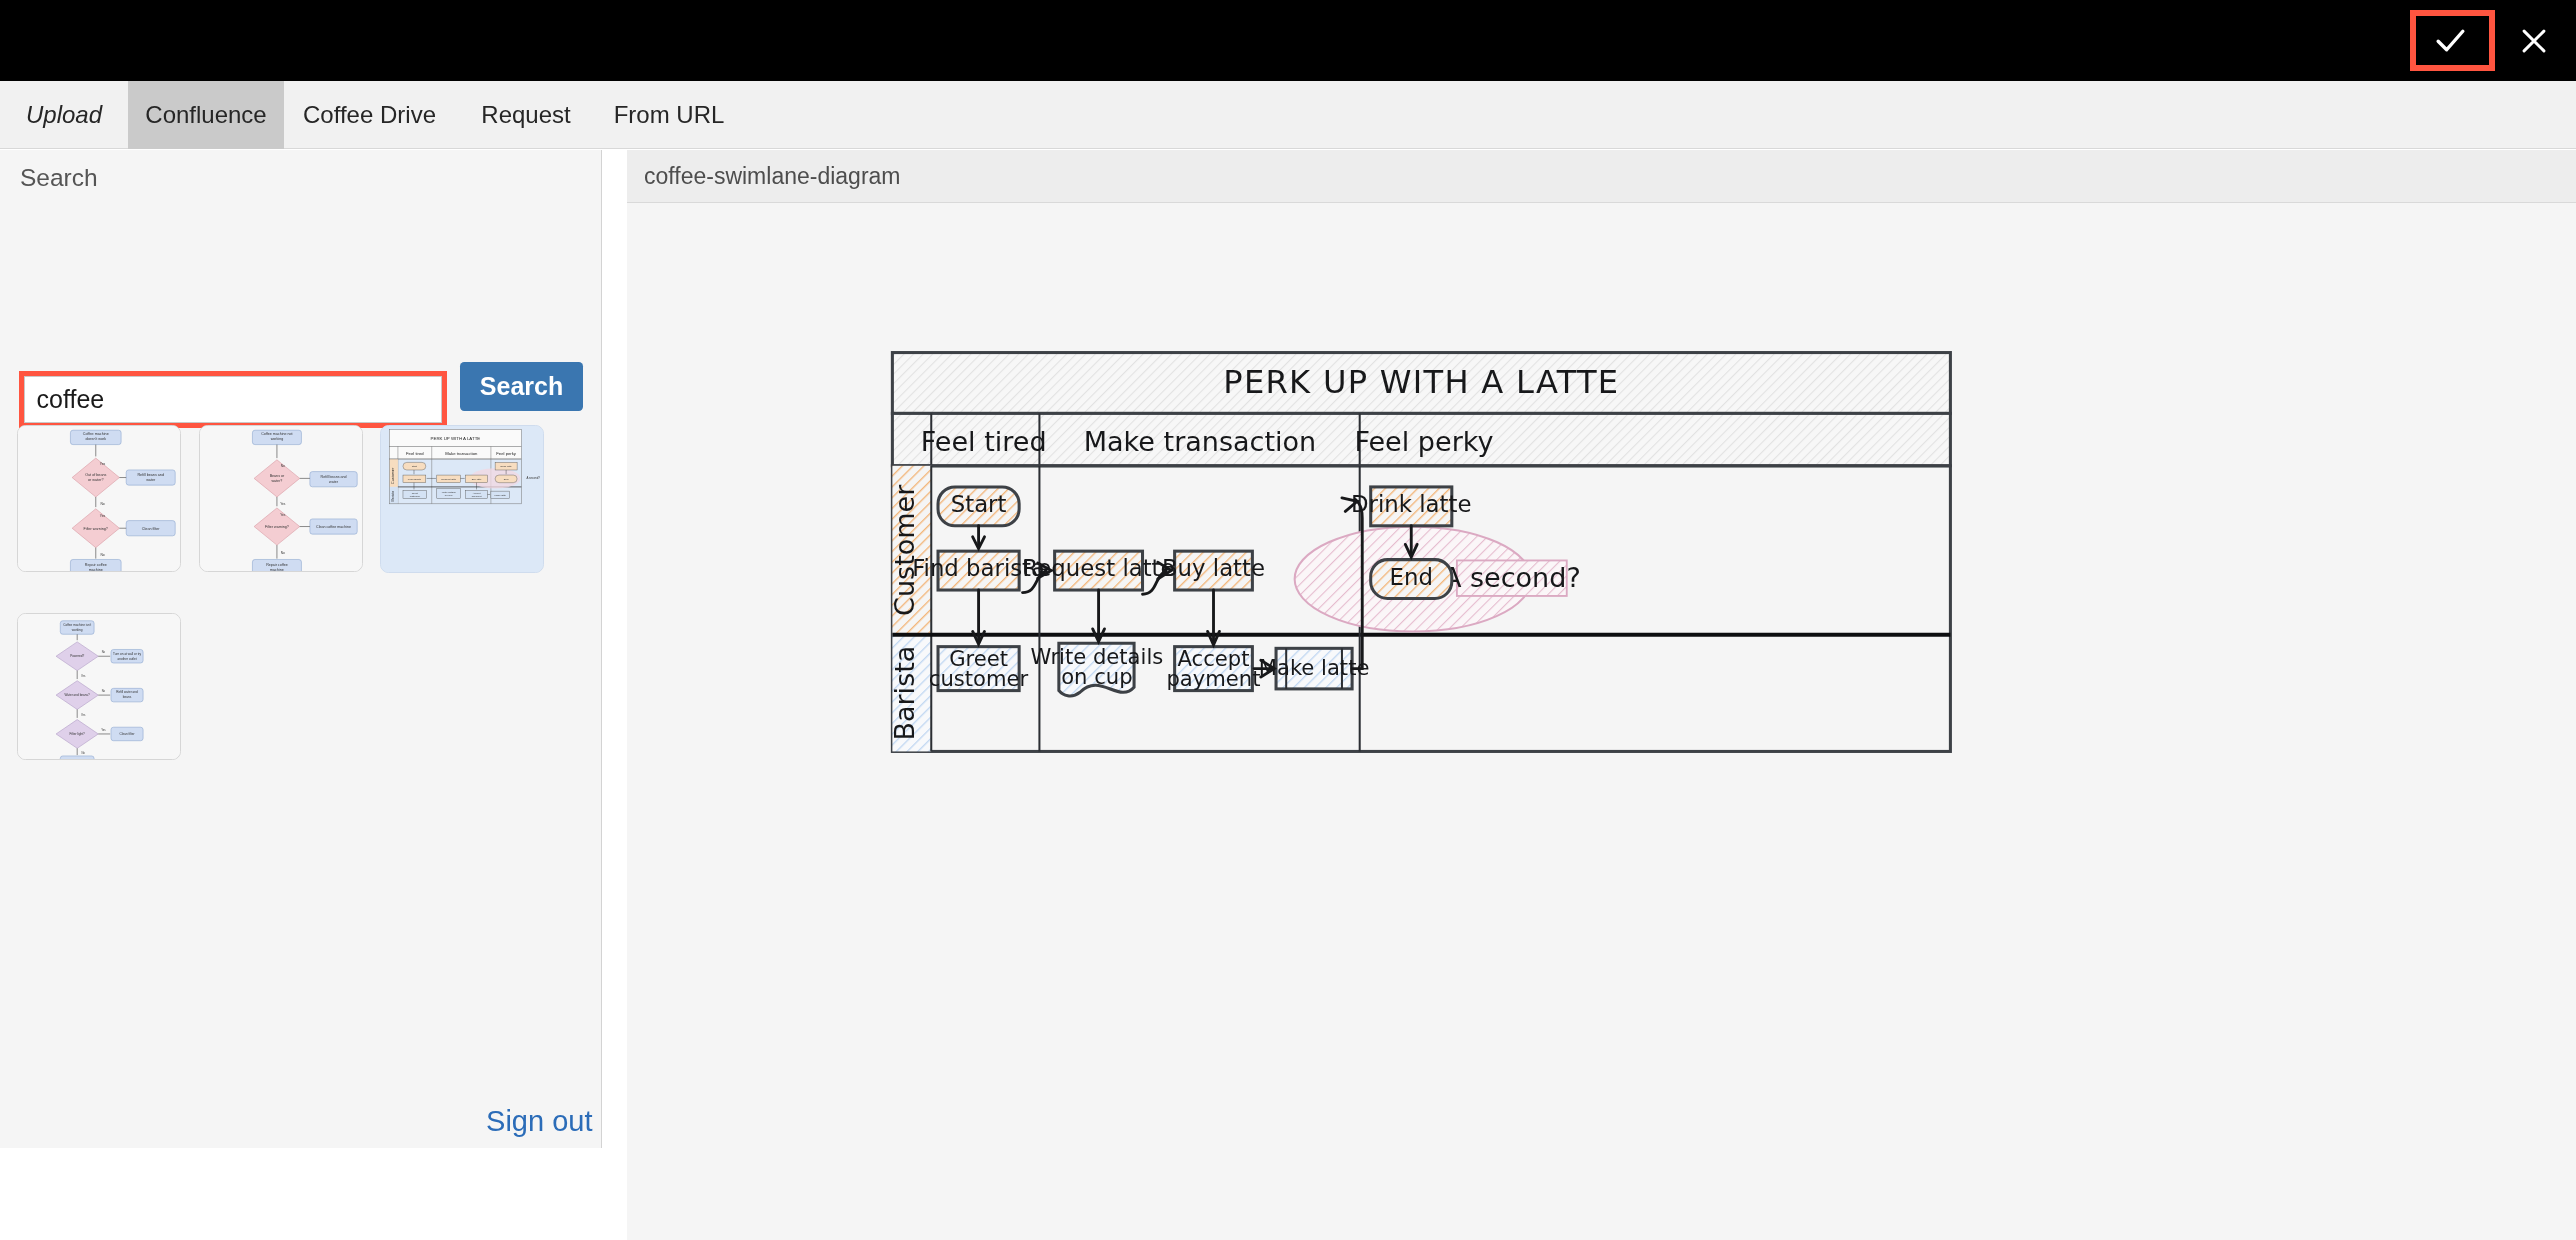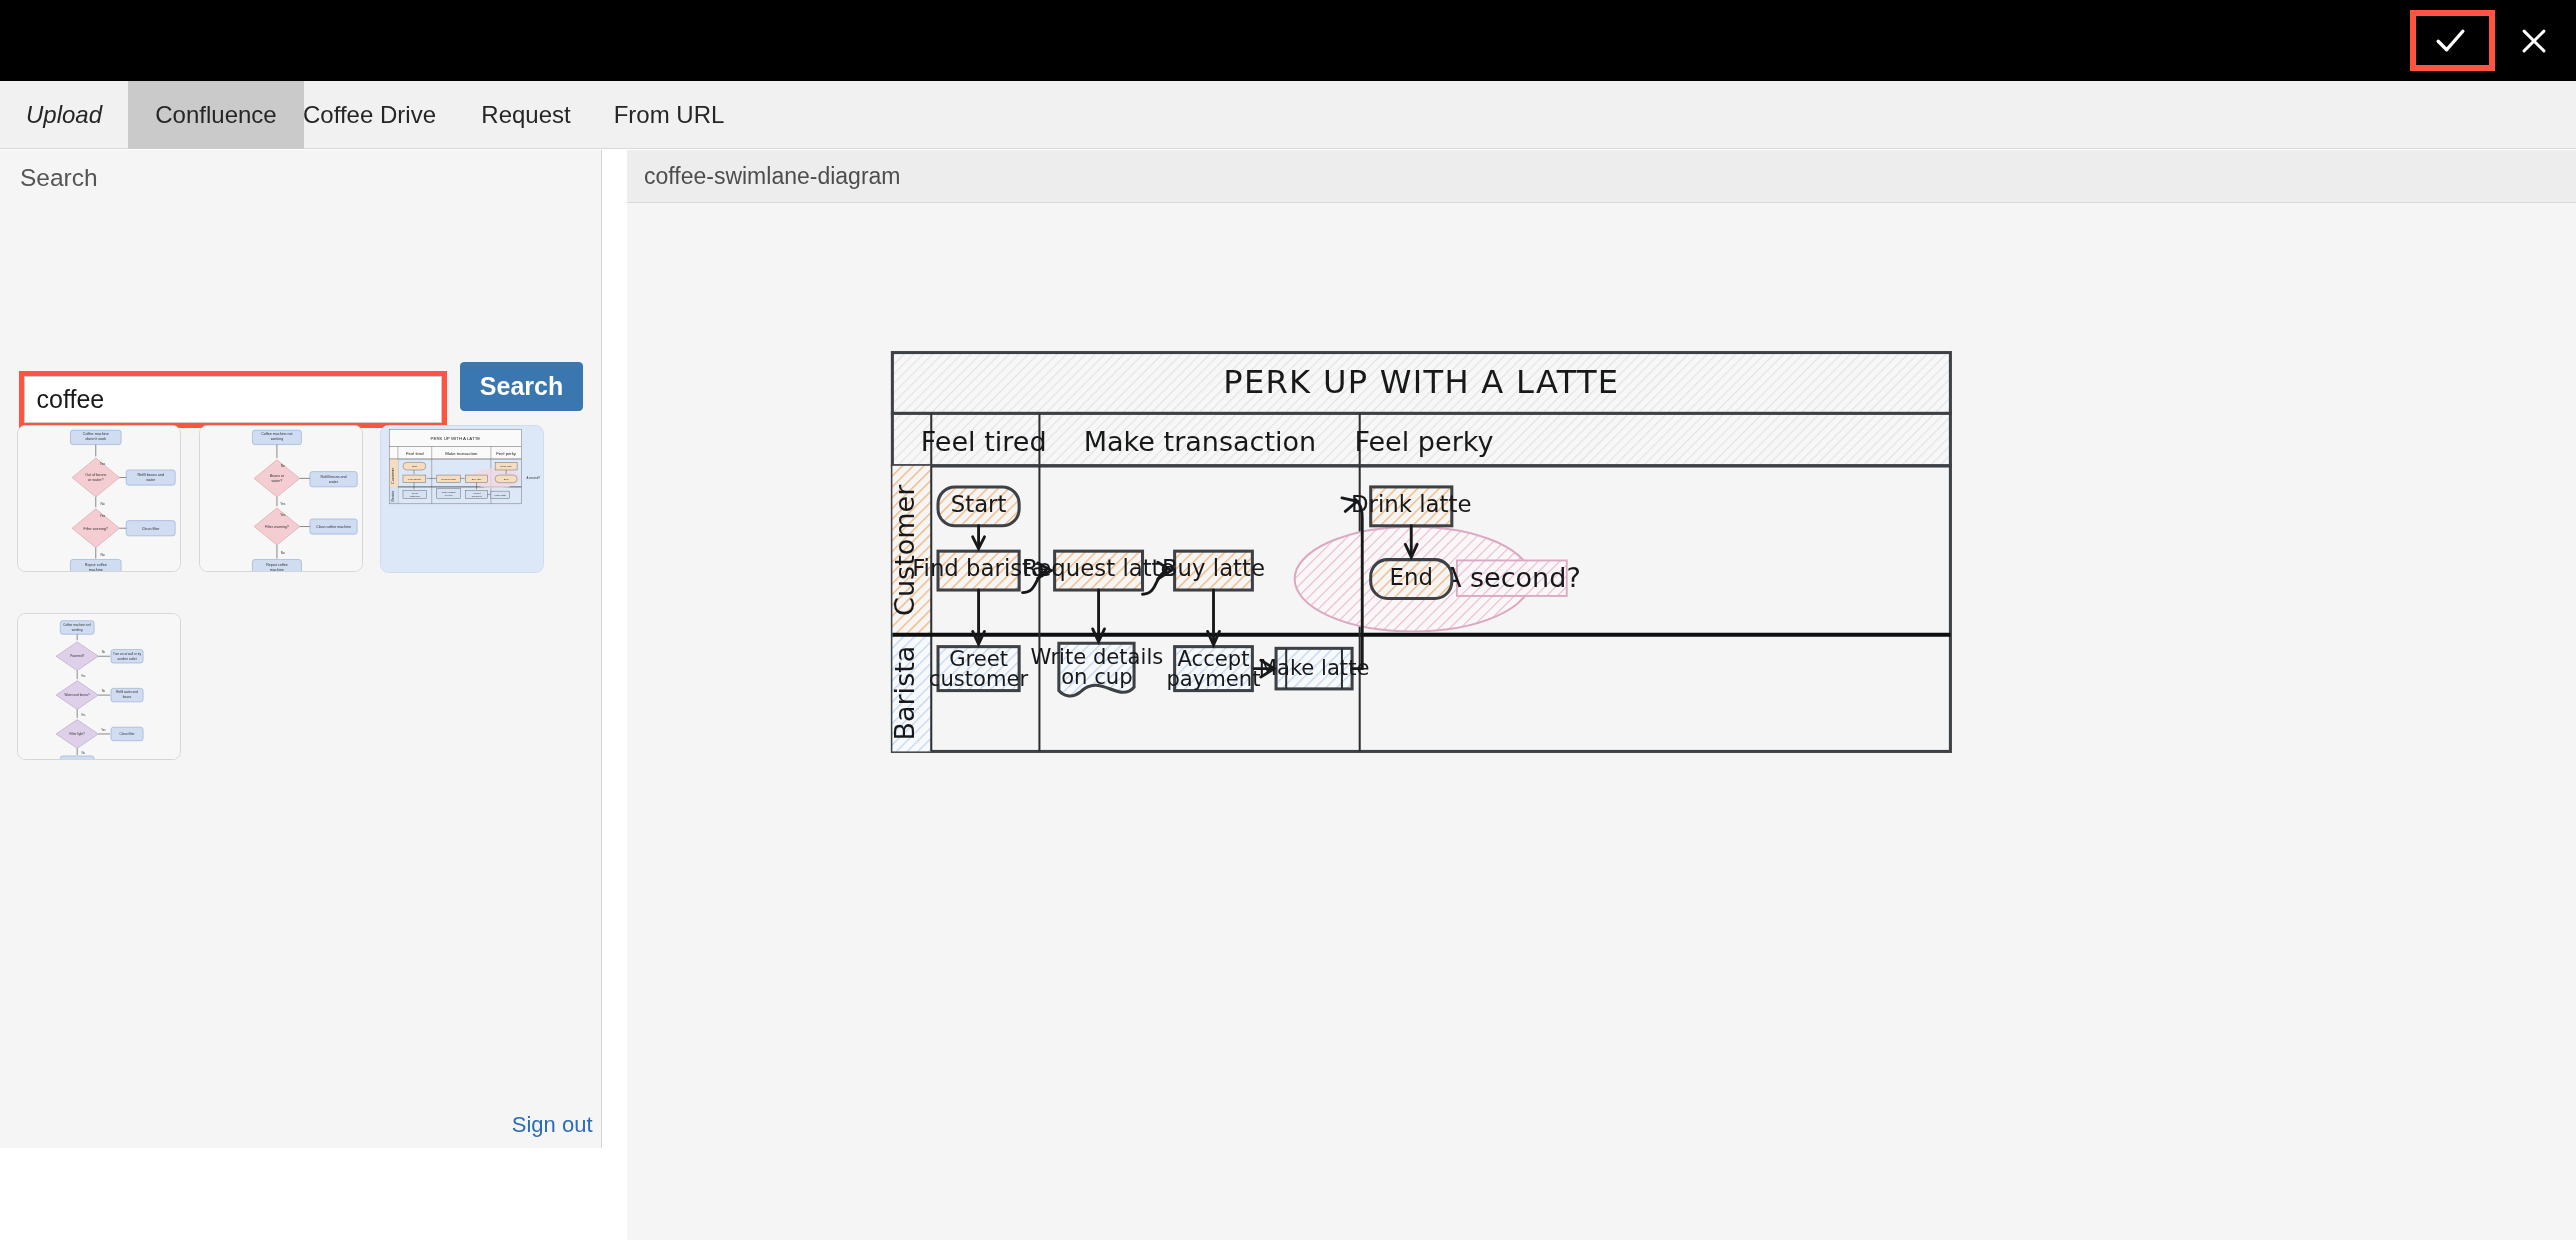--- a/index.html
+++ b/index.html
@@ -100,21 +100,21 @@
   }
   .thumb.selected {
     background: #dce8f7;
     border-color: #cfdcee;
     width: 164px; height: 148px;
   }
   .thumb svg { display:block; }
 
   .signout {
     position: absolute; right: 8.5px; bottom: 10px;
-    font-size: 22px; color: #2b6cb8;
+    font-size: 29px; color: #2b6cb8;
     text-decoration: none; cursor: pointer;
   }
 
   
   .content {
     position: absolute; left: 603px; top: 150px;
     width: 1973px; height: 1091px;
     background: #f5f5f5;
     margin-left: 24px;
   }
@@ -147,21 +147,21 @@
   <div class="tb-confirm-box"></div>
   <div class="tb-btn tb-close">
     <svg class="glyph-x" width="34" height="34" viewBox="0 0 24 24">
       <path d="M5 5 L19 19 M19 5 L5 19" fill="none" stroke="#ffffff" stroke-width="2.1" stroke-linecap="round"></path>
     </svg>
   </div>
 </div>
 
 <div class="tabstrip">
   <div class="tab" style="left:0px;   width:128px;font-style:italic;">Upload</div>
-  <div class="tab active" style="left:128px; width:176px;">Confluence</div>
+  <div class="tab active" style="left:128px; width:156px;">Confluence</div>
   <div class="tab" style="left:284px; width:171px;">Coffee Drive</div>
   <div class="tab" style="left:455px; width:142px;">Request</div>
   <div class="tab" style="left:597px; width:144px;">From URL</div>
 </div>
 
 <div class="sidebar">
   <div class="search-label">Search</div>
 
   <div class="search-input-wrap">
     <input class="search-input" type="text" value="coffee" style="">

